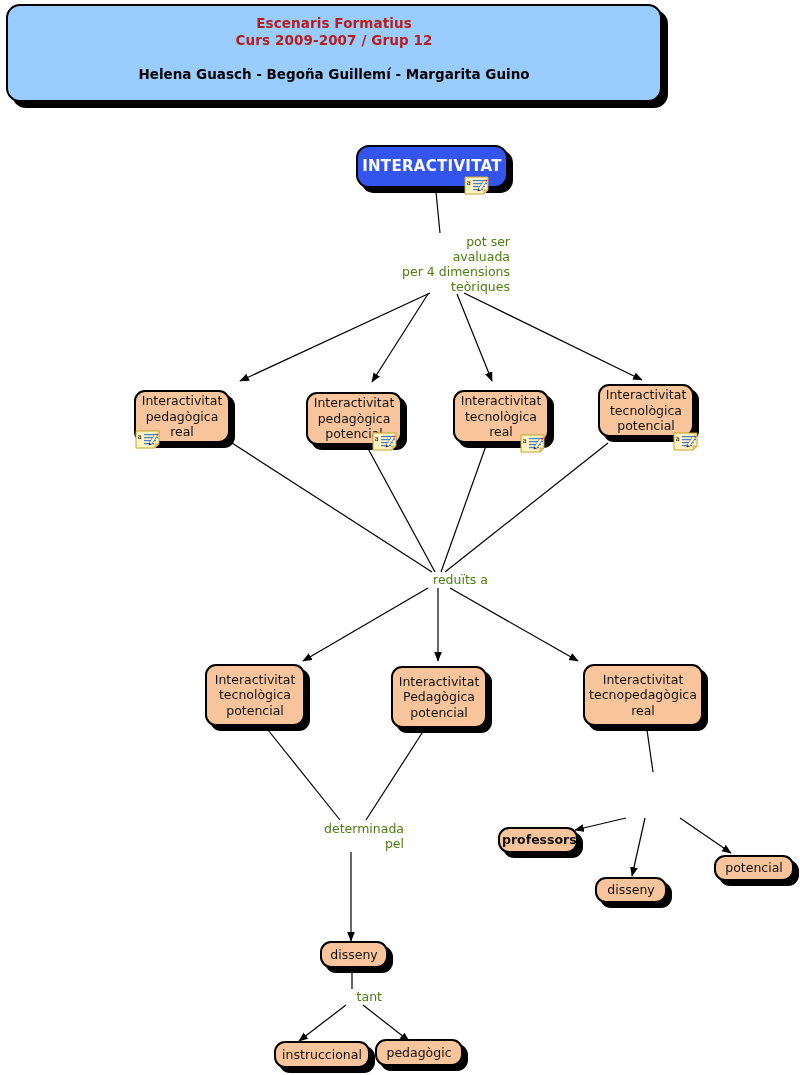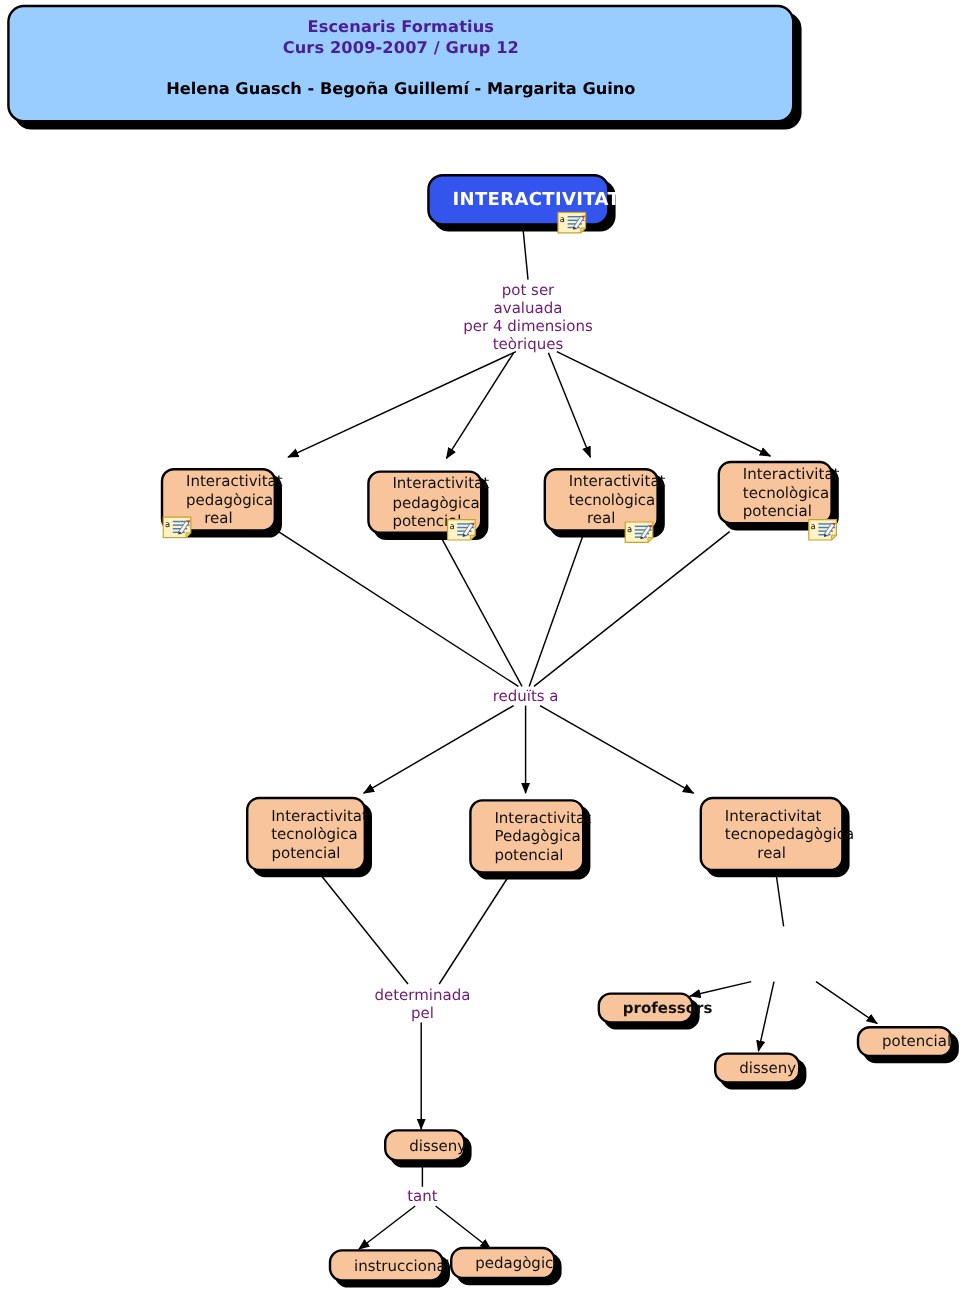--- a/index.html
+++ b/index.html
@@ -44,21 +44,21 @@
     box-shadow: 6px 6px 0 #000000;
     display: flex;
     flex-direction: column;
     align-items: center;
     justify-content: flex-start;
     padding-top: 9px;
   }
   .banner .line {
     font-weight: bold;
     font-size: 13.5px;
-    color: #4c1d95;
+    color: #b91c1c;
     line-height: 17px;
     text-align: center;
     letter-spacing: 0.1px;
   }
   .banner .authors {
     margin-top: 17px;
     font-weight: bold;
     font-size: 13.5px;
     color: #000000;
     text-align: center;
@@ -70,21 +70,21 @@
     border: 2px solid #000000;
     border-radius: 11px;
     box-shadow: 5px 5px 0 #000000;
     display: flex;
     align-items: center;
     justify-content: center;
     text-align: center;
     line-height: 15.5px;
     color: #111111;
     font-size: 12.5px;
-    padding: 3px 19px;
+    padding: 3px 2px;
   }
   .node.concept {
     background: #F8C49B;
   }
   .node.root {
     background: #3355EE;
     color: #ffffff;
     font-weight: bold;
     font-size: 15px;
     letter-spacing: 0.3px;
@@ -92,23 +92,23 @@
   }
   .node .label {
     display: block;
     width: 100%;
   }
 
   
   .linkphrase {
     position: absolute;
     font-size: 12.5px;
-    color: #701a75;
+    color: #4d7c0f;
     line-height: 15px;
-    text-align: center;
+    text-align: right;
     background: transparent;
     white-space: pre-line;
   }
 
   
   .note-icon {
     position: absolute;
     width: 25px;
     height: 19px;
     z-index: 6;

